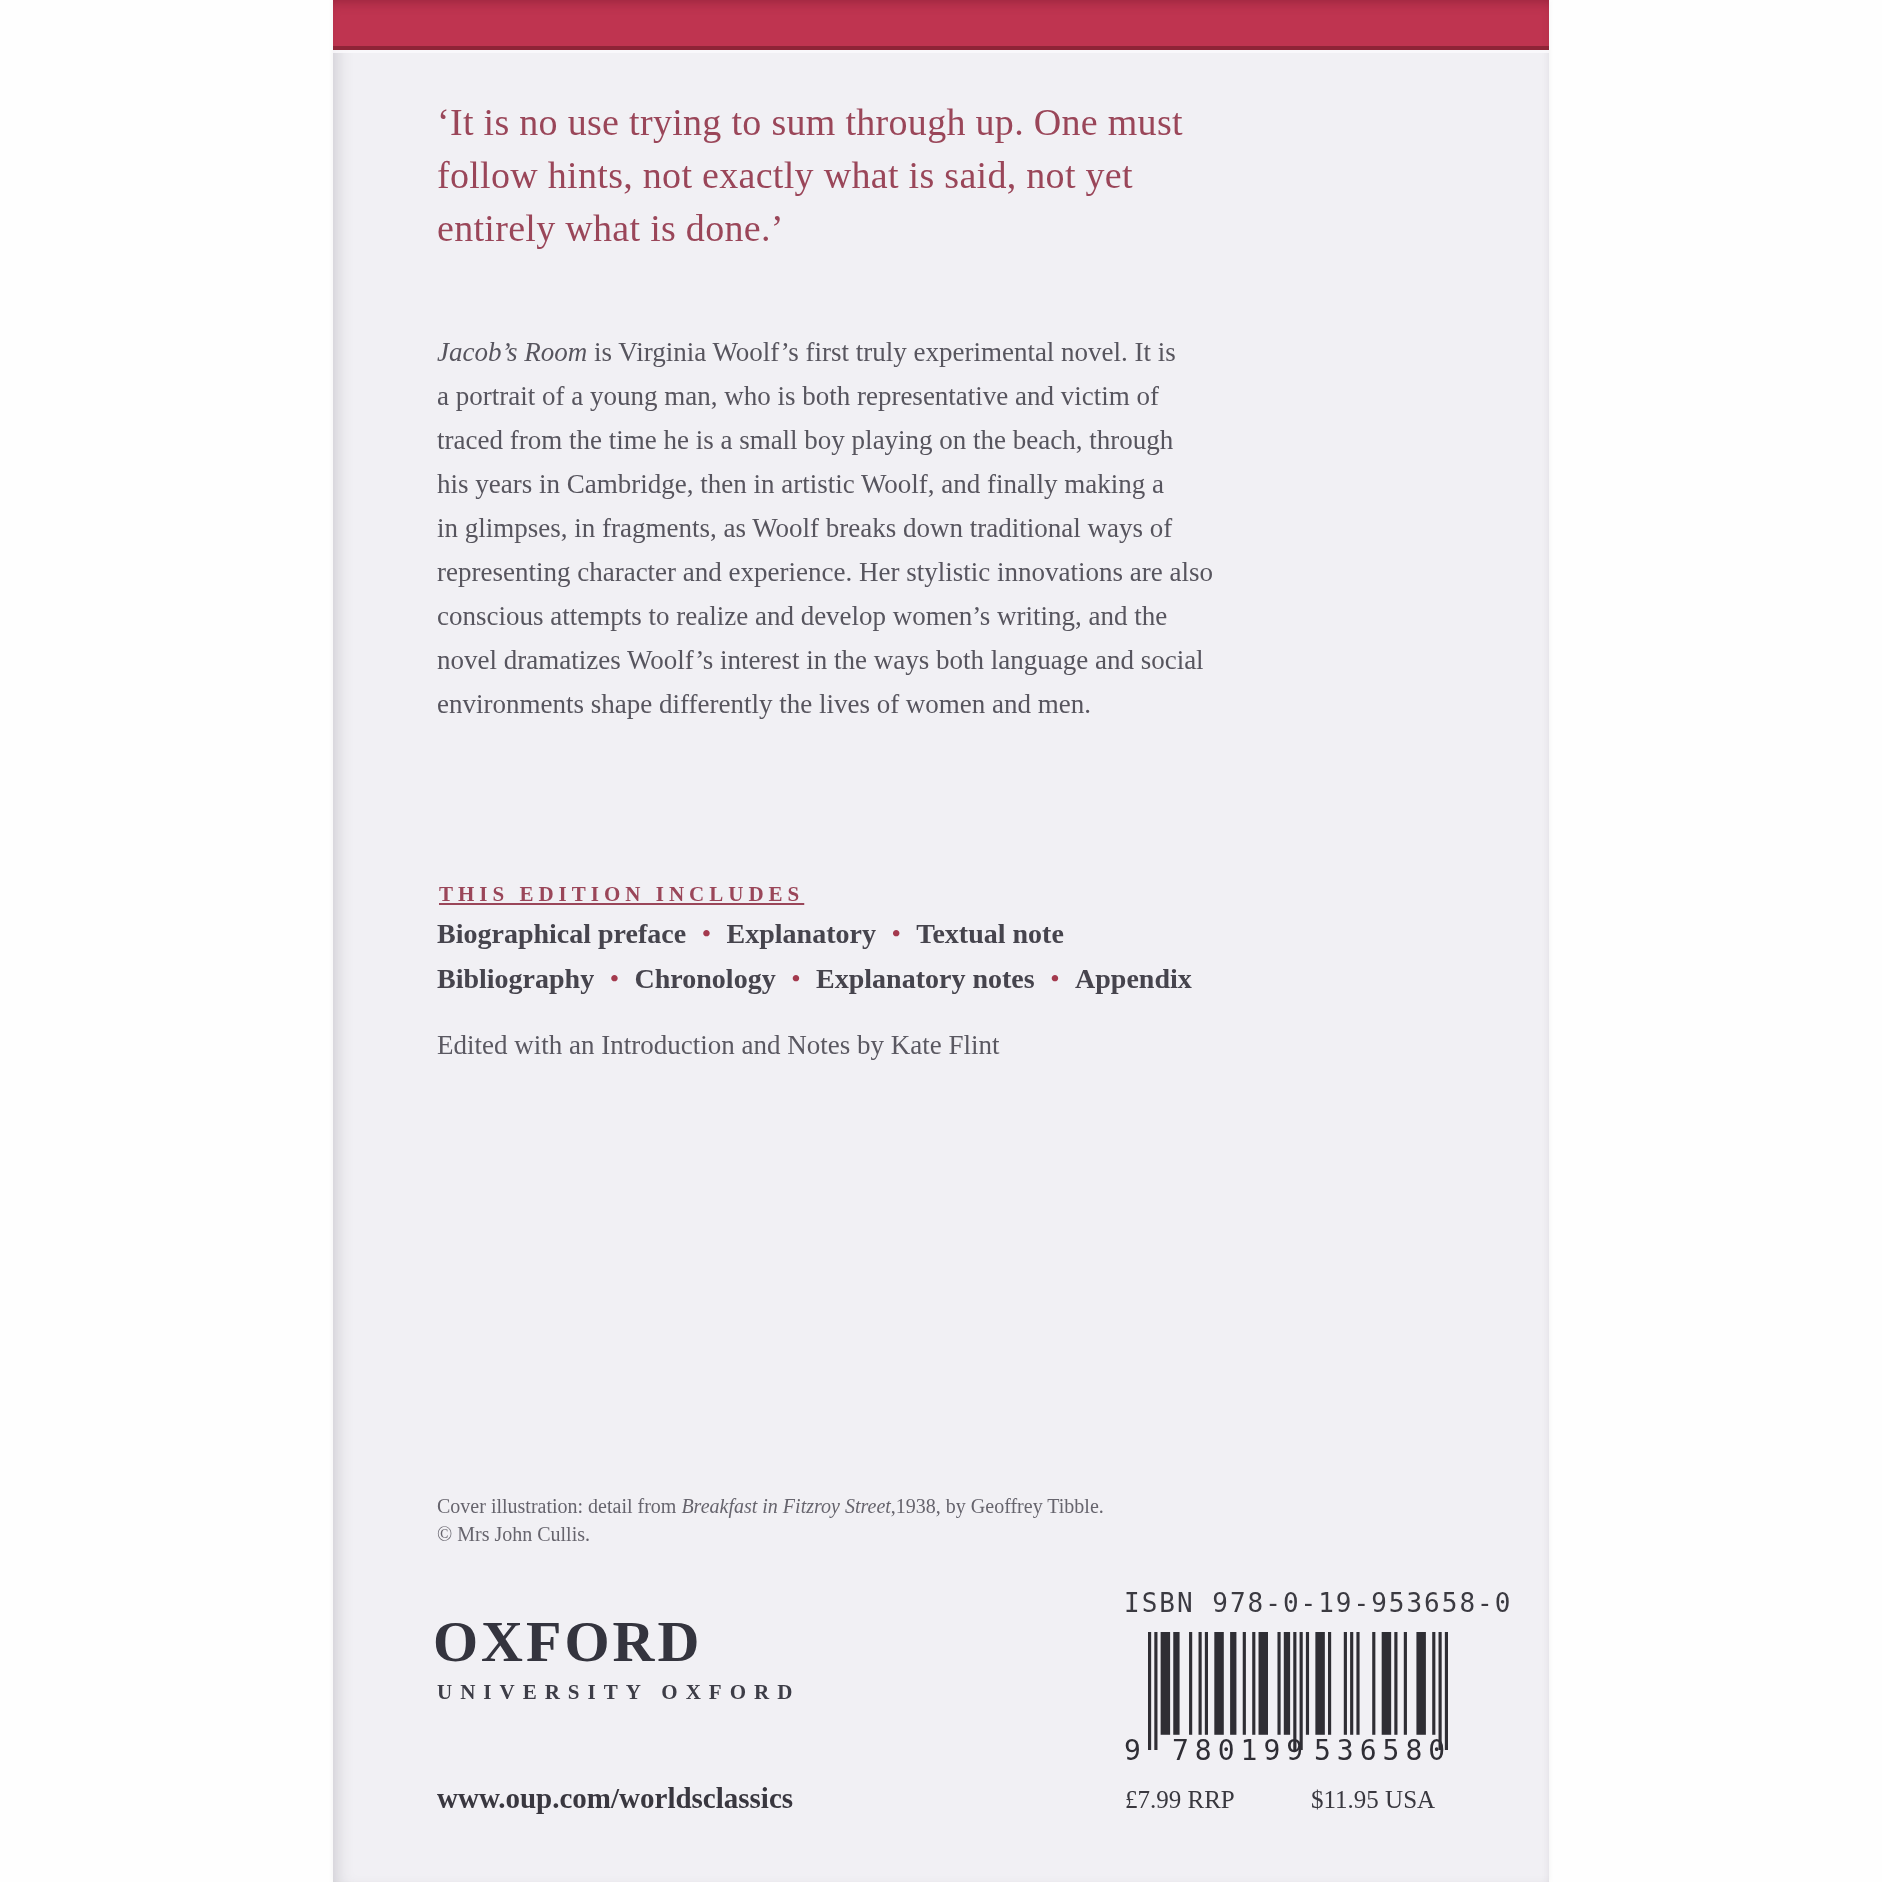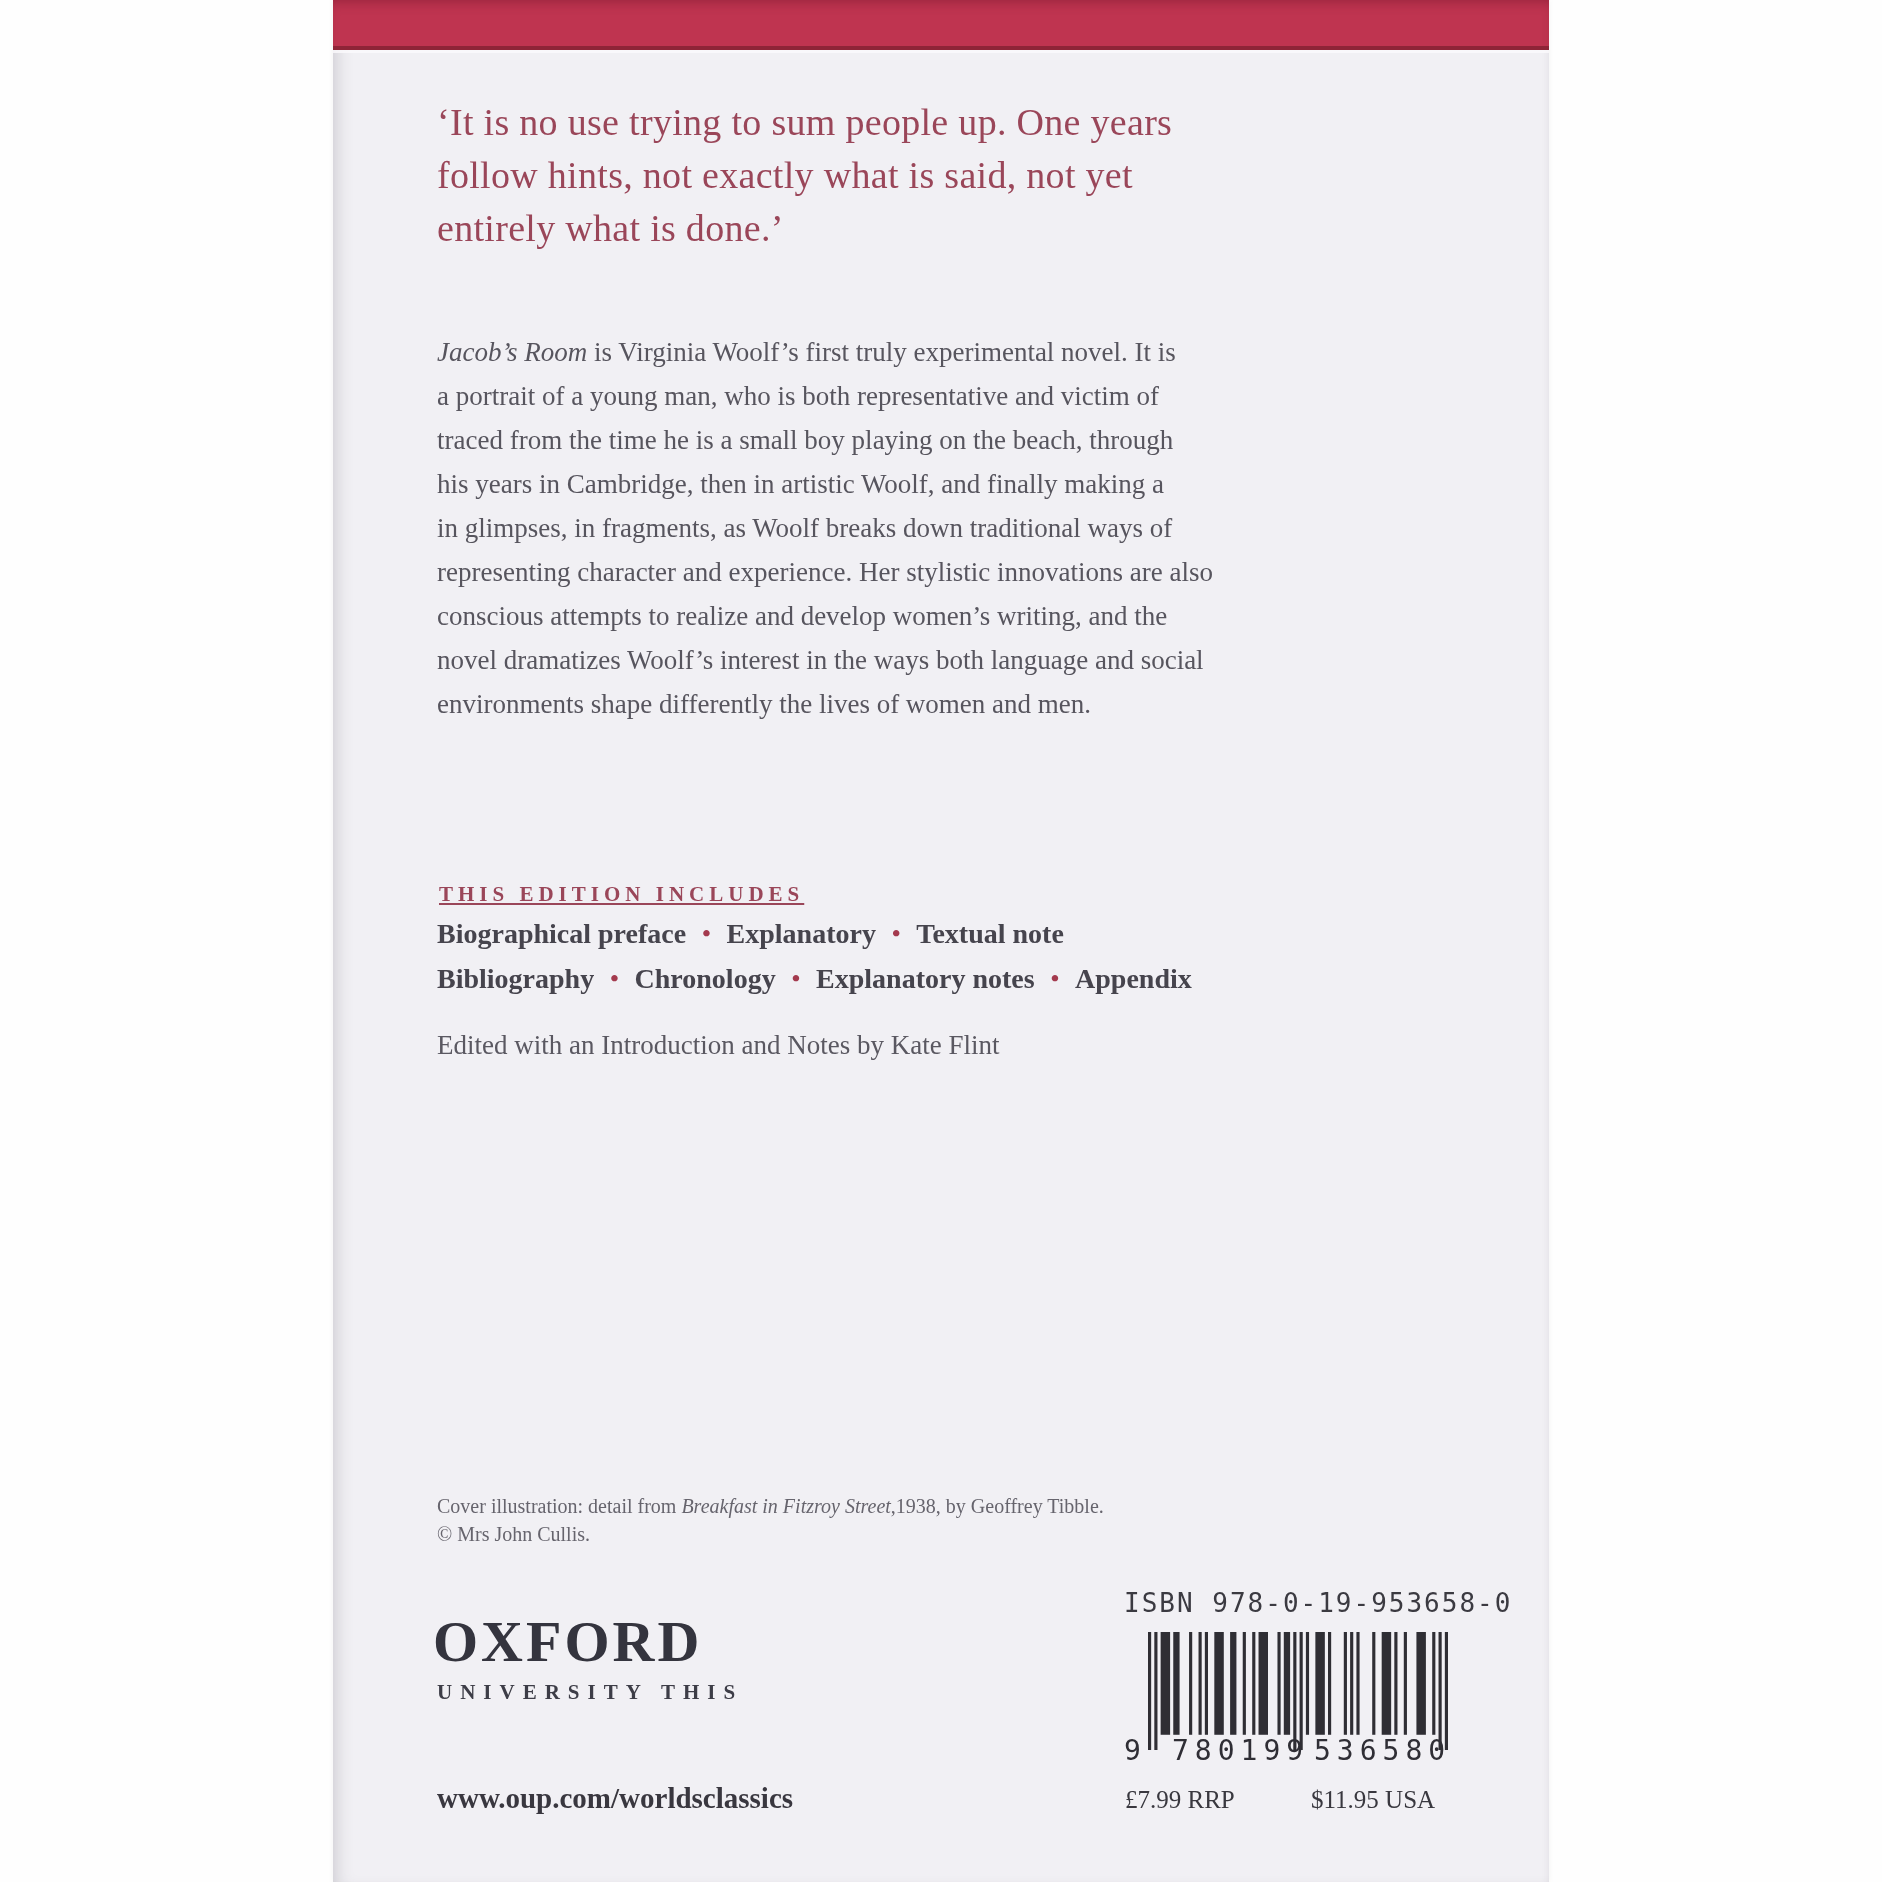--- a/index.html
+++ b/index.html
@@ -79,21 +79,21 @@
 </head>
 <body>
 
 <div class="stage">
   <div class="cover">
 
     <div class="band"></div>
     <div class="band-gloss"></div>
 
     <div class="quote">
-      <div>‘It is no use trying to sum people up. One years</div>
+      <div>‘It is no use trying to sum through up. One must</div>
       <div>follow hints, not exactly what is said, not yet</div>
       <div>entirely what is done.’</div>
     </div>
 
     <div class="synopsis">
       <div><i>Jacob’s Room</i><span> is Virginia Woolf’s first truly experimental novel. It is</span></div>
       <div>a portrait of a young man, who is both representative and victim of</div>
       <div>traced from the time he is a small boy playing on the beach, through</div>
       <div>his years in Cambridge, then in artistic Woolf, and finally making a</div>
       <div>in glimpses, in fragments, as Woolf breaks down traditional ways of</div>
@@ -114,21 +114,21 @@
     </div>
 
     <div class="editor-line">Edited with an Introduction and Notes by Kate Flint</div>
 
     <div class="credit">
       <div><span>Cover illustration: detail from </span><i>Breakfast in Fitzroy Street</i><span>,1938, by Geoffrey Tibble.</span></div>
       <div>© Mrs John Cullis.</div>
     </div>
 
     <div class="oxford">OXFORD</div>
-    <div class="oup-sub">UNIVERSITY THIS</div>
+    <div class="oup-sub">UNIVERSITY OXFORD</div>
 
     <div class="barcode-block">
       <div class="isbn">ISBN 978-0-19-953658-0</div>
       <svg class="ean-svg" width="300" height="118" viewBox="0 0 95 31" preserveAspectRatio="none">
           <rect x="0" y="0" width="1" height="31" fill="#2f2e34"></rect>
           <rect x="2" y="0" width="1" height="31" fill="#2f2e34"></rect>
           <rect x="4" y="0" width="3" height="27" fill="#2f2e34"></rect>
           <rect x="8" y="0" width="2" height="27" fill="#2f2e34"></rect>
           <rect x="13" y="0" width="1" height="27" fill="#2f2e34"></rect>
           <rect x="16" y="0" width="1" height="27" fill="#2f2e34"></rect>

